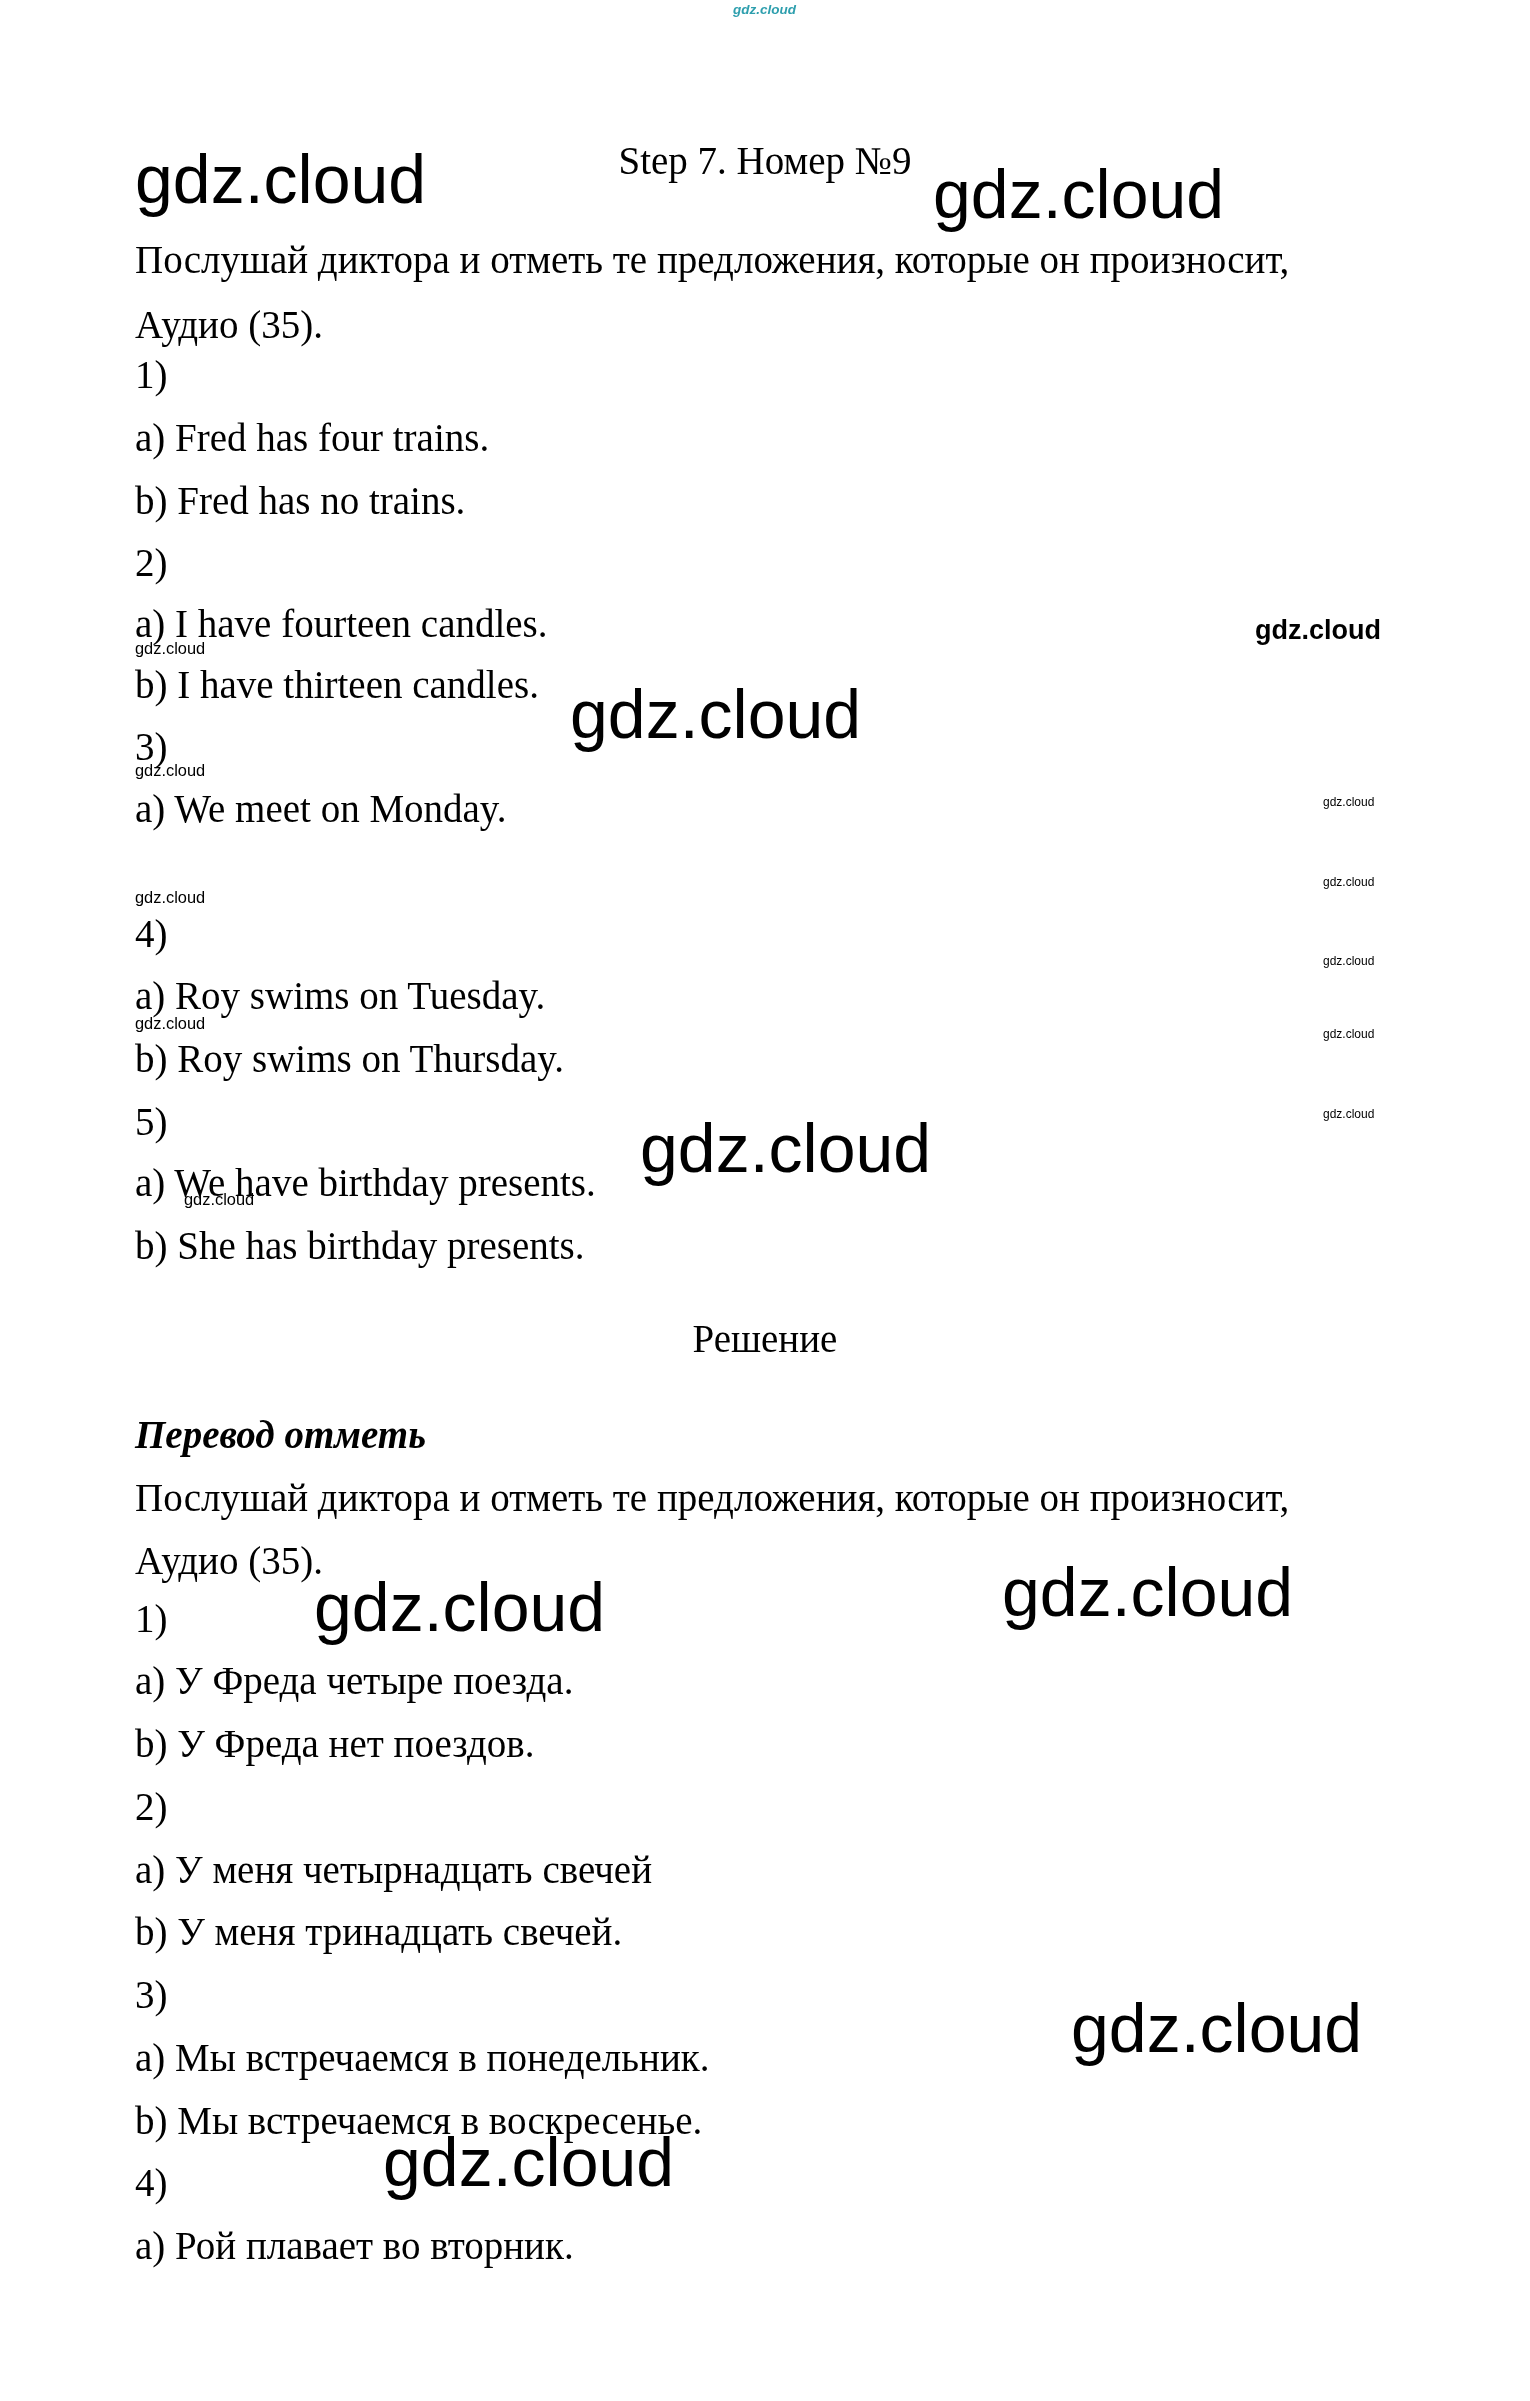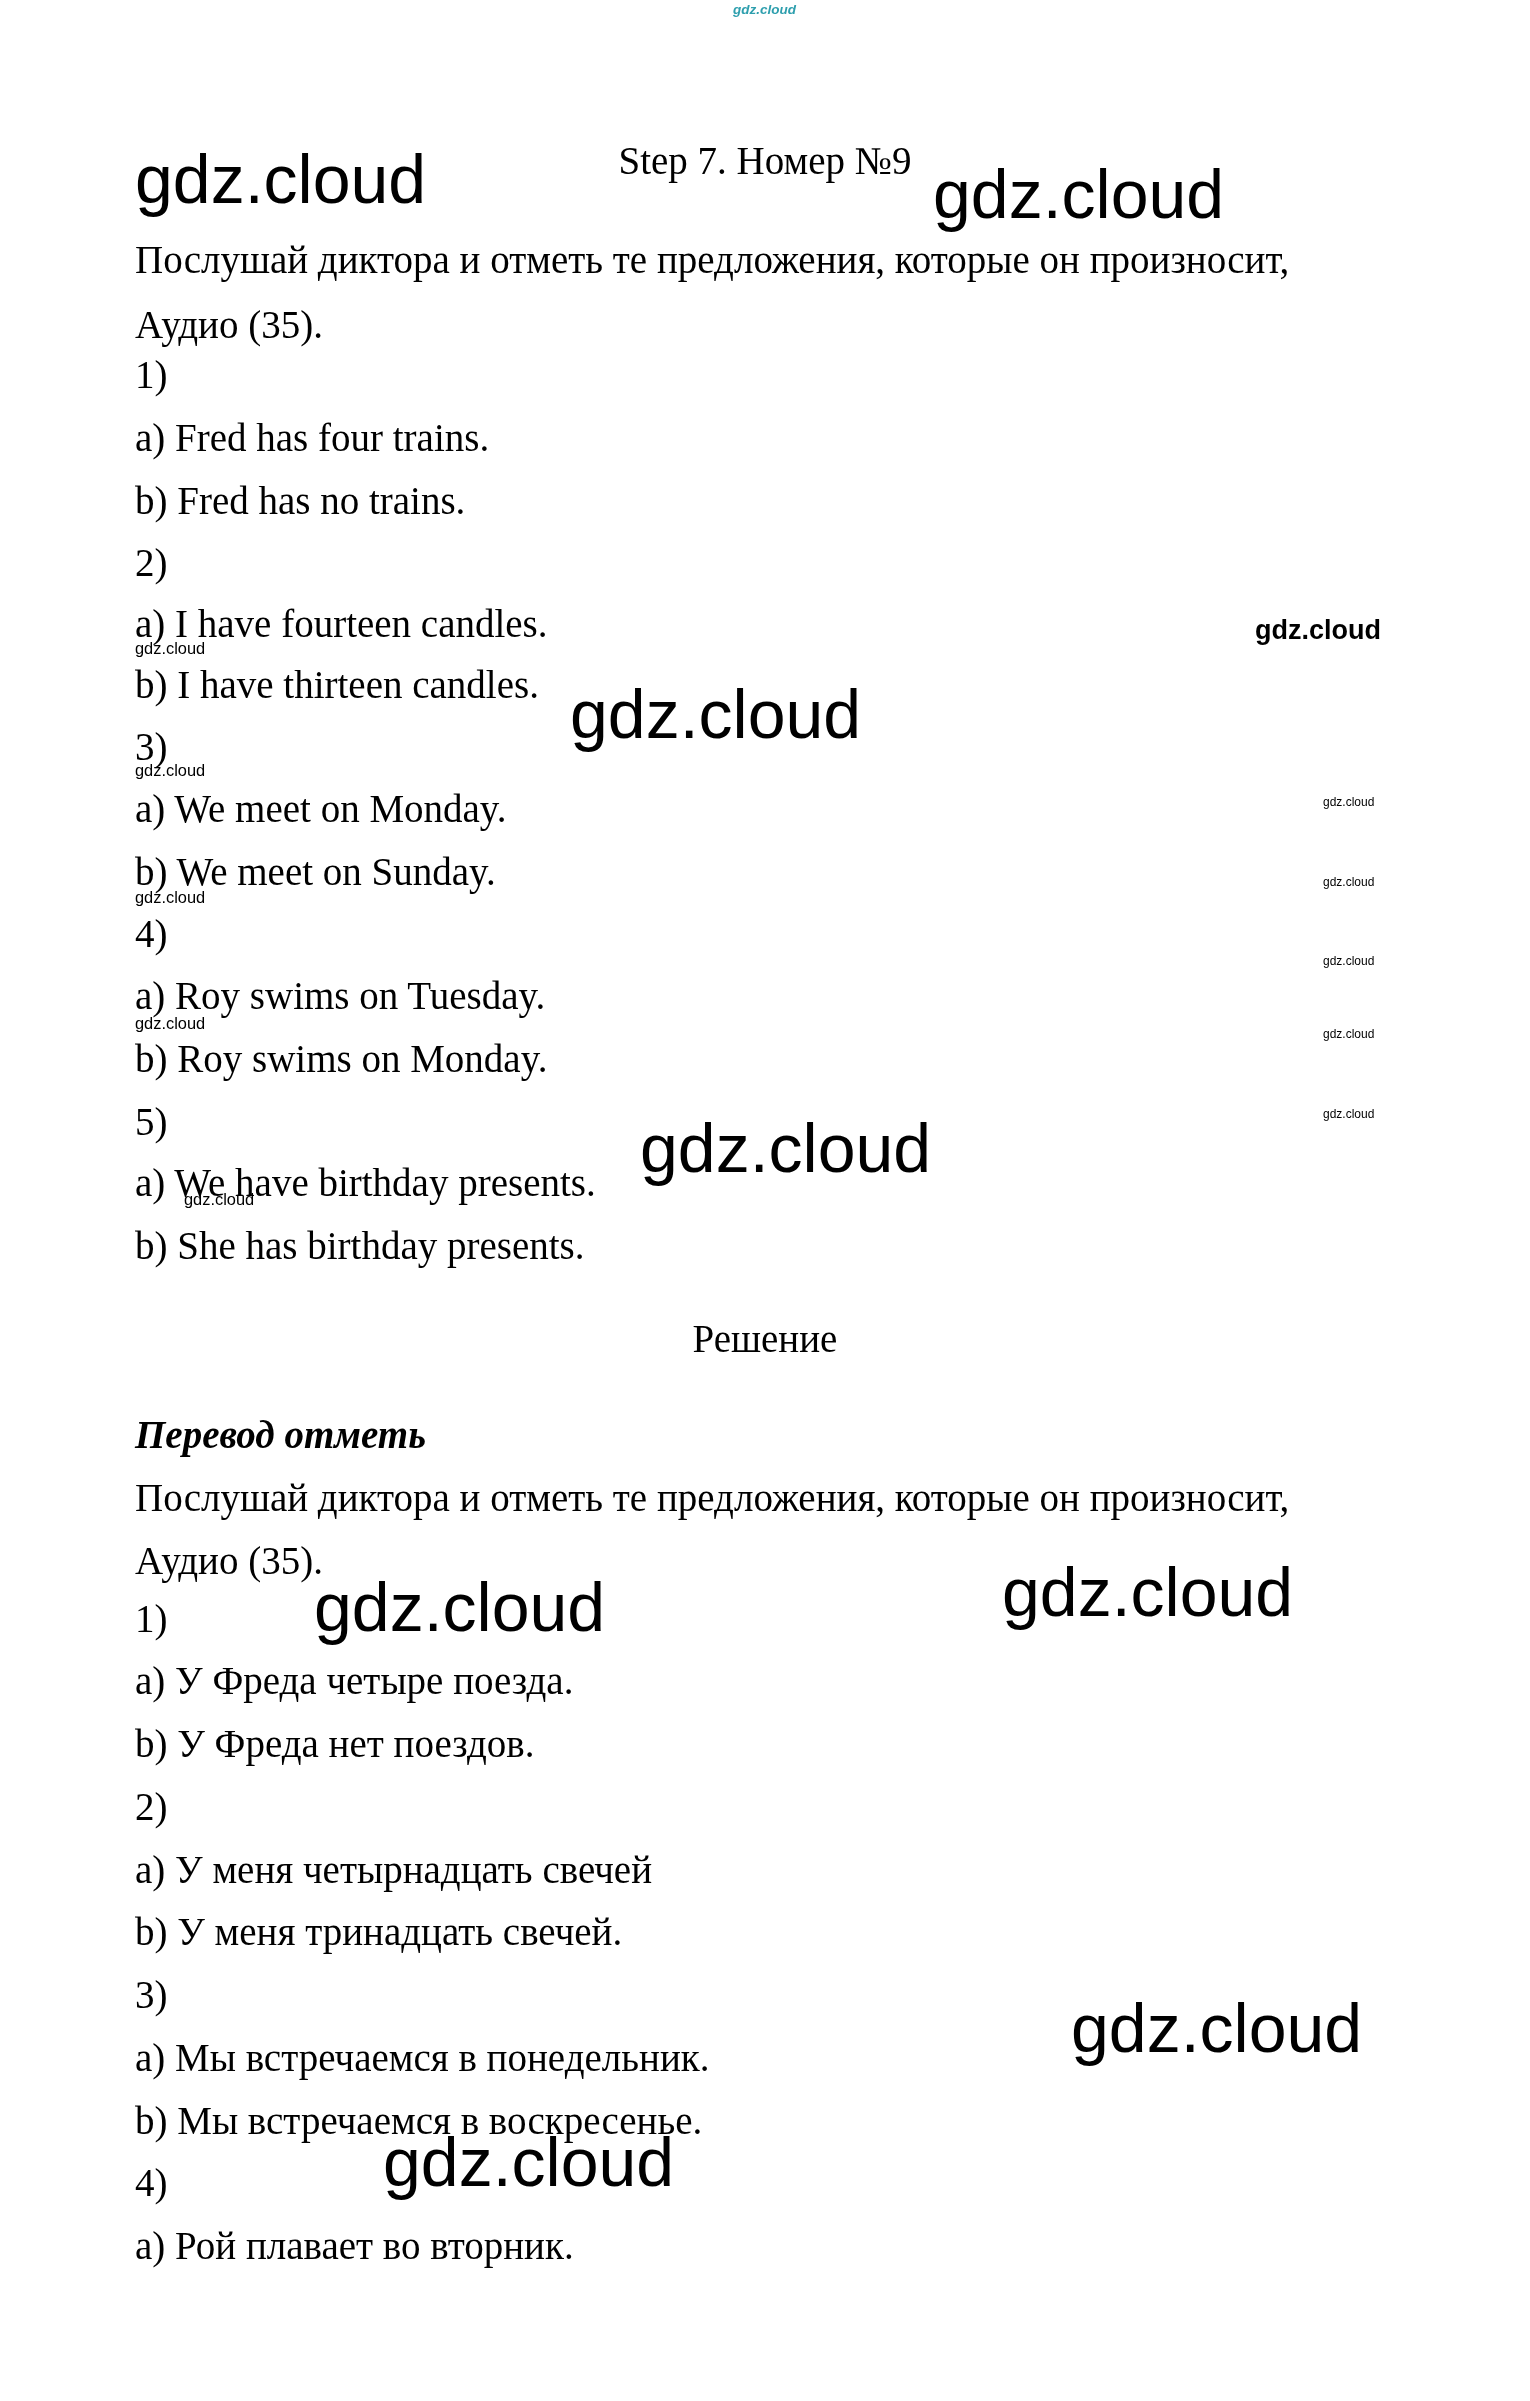--- a/index.html
+++ b/index.html
@@ -76,24 +76,23 @@
   <div class="line" style="top:302px;">Аудио (35).</div>
 
   <div class="line" style="top:352px;">1)</div>
   <div class="line" style="top:415px;">a) Fred has four trains.</div>
   <div class="line" style="top:478px;">b) Fred has no trains.</div>
   <div class="line" style="top:540px;">2)</div>
   <div class="line" style="top:601px;">a) I have fourteen candles.</div>
   <div class="line" style="top:662px;">b) I have thirteen candles.</div>
   <div class="line" style="top:724px;">3)</div>
   <div class="line" style="top:786px;">a) We meet on Monday.</div>
-  <div class="line" style="top:849px;">b) We meet on Sunday.</div>
   <div class="line" style="top:911px;">4)</div>
   <div class="line" style="top:973px;">a) Roy swims on Tuesday.</div>
-  <div class="line" style="top:1036px;">b) Roy swims on Monday.</div>
+  <div class="line" style="top:1036px;">b) Roy swims on Thursday.</div>
   <div class="line" style="top:1099px;">5)</div>
   <div class="line" style="top:1160px;">a) We have birthday presents.</div>
   <div class="line" style="top:1223px;">b) She has birthday presents.</div>
 
   <div class="centered" style="top:1316px;">Решение</div>
   <div class="line subheading" style="top:1412px;">Перевод отметь</div>
   <div class="line" style="top:1475px;">Послушай диктора и отметь те предложения, которые он произносит,</div>
   <div class="line" style="top:1538px;">Аудио (35).</div>
 
   <div class="line" style="top:1596px;">1)</div>

